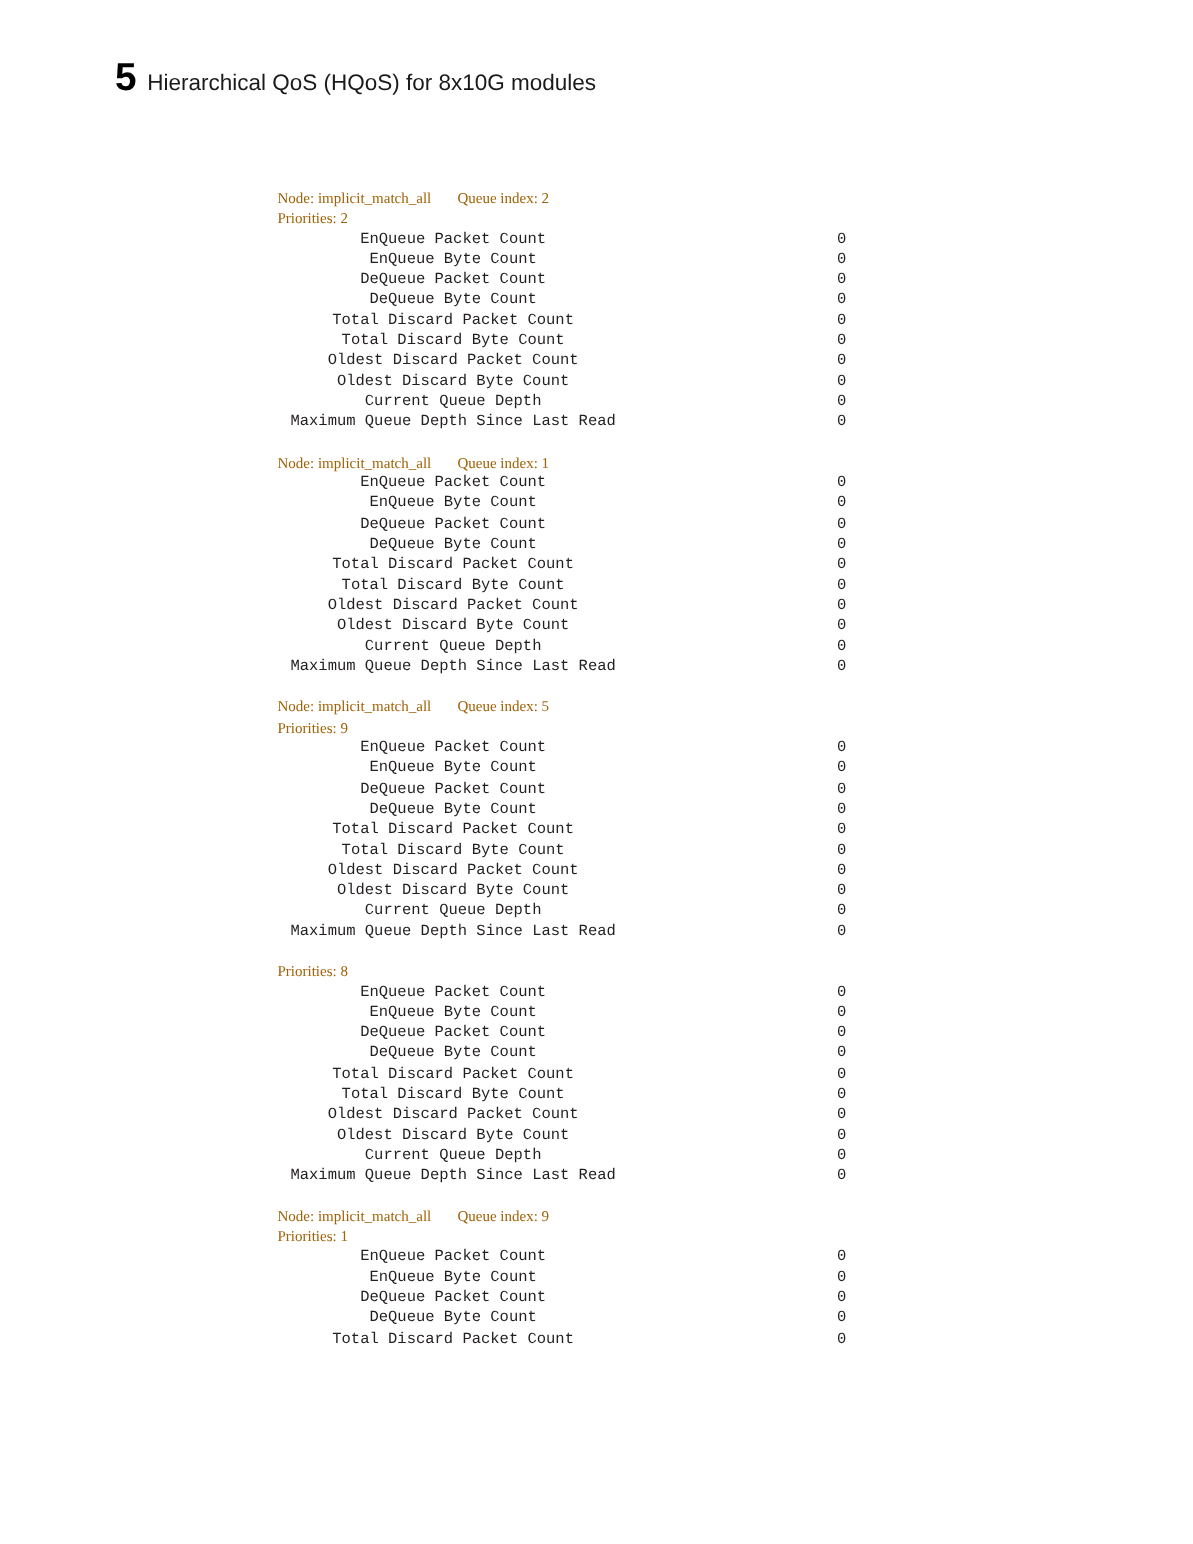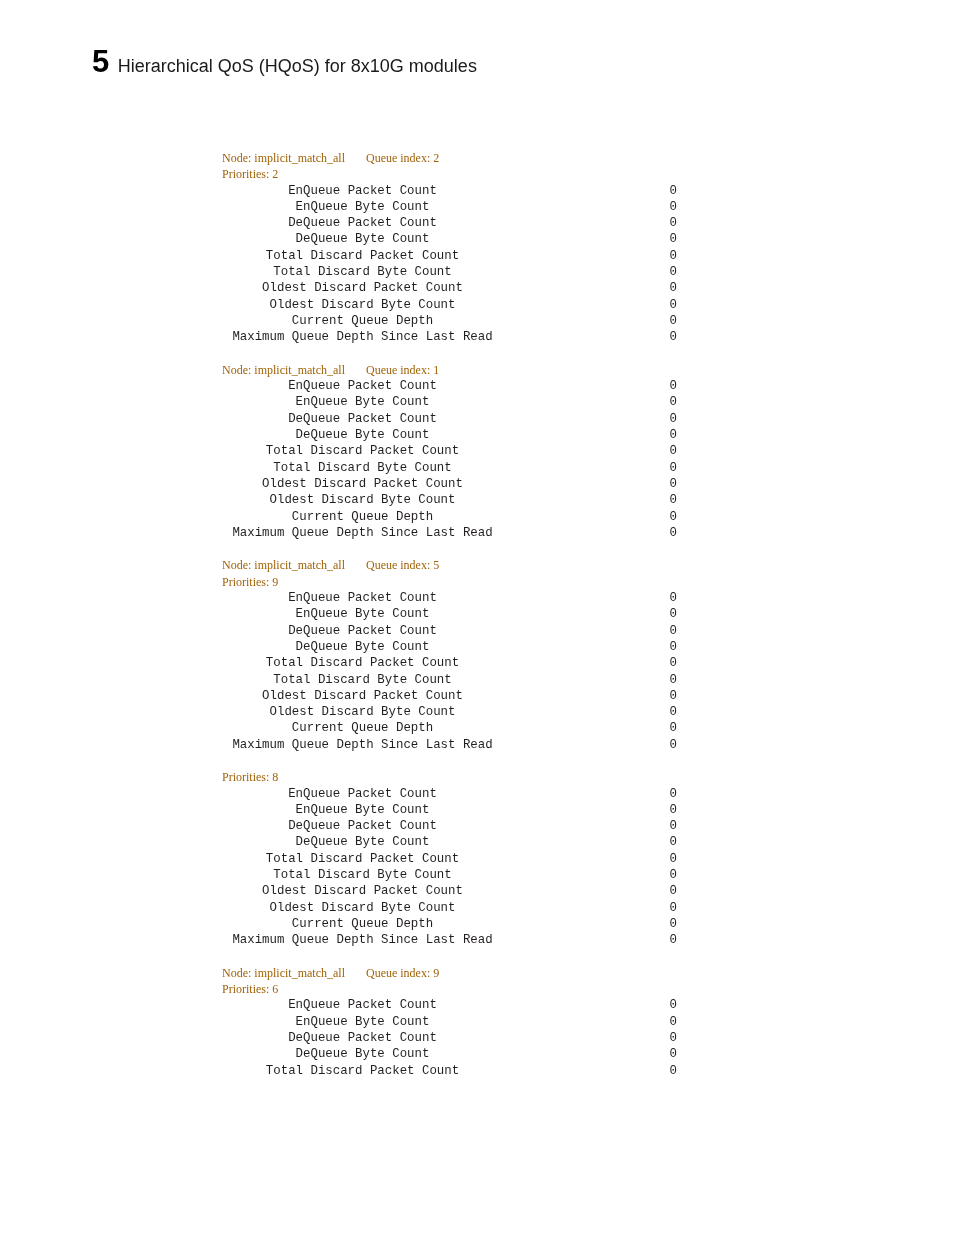--- a/index.html
+++ b/index.html
@@ -137,21 +137,21 @@
       <div class="cli-row"><span class="stat-label">DeQueue Packet Count</span><span class="stat-value">0</span></div>
       <div class="cli-row"><span class="stat-label">DeQueue Byte Count</span><span class="stat-value">0</span></div>
       <div class="cli-row"><span class="stat-label">Total Discard Packet Count</span><span class="stat-value">0</span></div>
       <div class="cli-row"><span class="stat-label">Total Discard Byte Count</span><span class="stat-value">0</span></div>
       <div class="cli-row"><span class="stat-label">Oldest Discard Packet Count</span><span class="stat-value">0</span></div>
       <div class="cli-row"><span class="stat-label">Oldest Discard Byte Count</span><span class="stat-value">0</span></div>
       <div class="cli-row"><span class="stat-label">Current Queue Depth</span><span class="stat-value">0</span></div>
       <div class="cli-row"><span class="stat-label">Maximum Queue Depth Since Last Read</span><span class="stat-value">0</span></div>
       <div class="cli-line spacer">&nbsp;</div>
       <div class="cli-line">Node: implicit_match_all       Queue index: 9</div>
-      <div class="cli-line">Priorities: 6</div>
+      <div class="cli-line">Priorities: 1</div>
       <div class="cli-row"><span class="stat-label">EnQueue Packet Count</span><span class="stat-value">0</span></div>
       <div class="cli-row"><span class="stat-label">EnQueue Byte Count</span><span class="stat-value">0</span></div>
       <div class="cli-row"><span class="stat-label">DeQueue Packet Count</span><span class="stat-value">0</span></div>
       <div class="cli-row"><span class="stat-label">DeQueue Byte Count</span><span class="stat-value">0</span></div>
       <div class="cli-row"><span class="stat-label">Total Discard Packet Count</span><span class="stat-value">0</span></div>
     </div>
 
 </div>
 
 </body></html>

